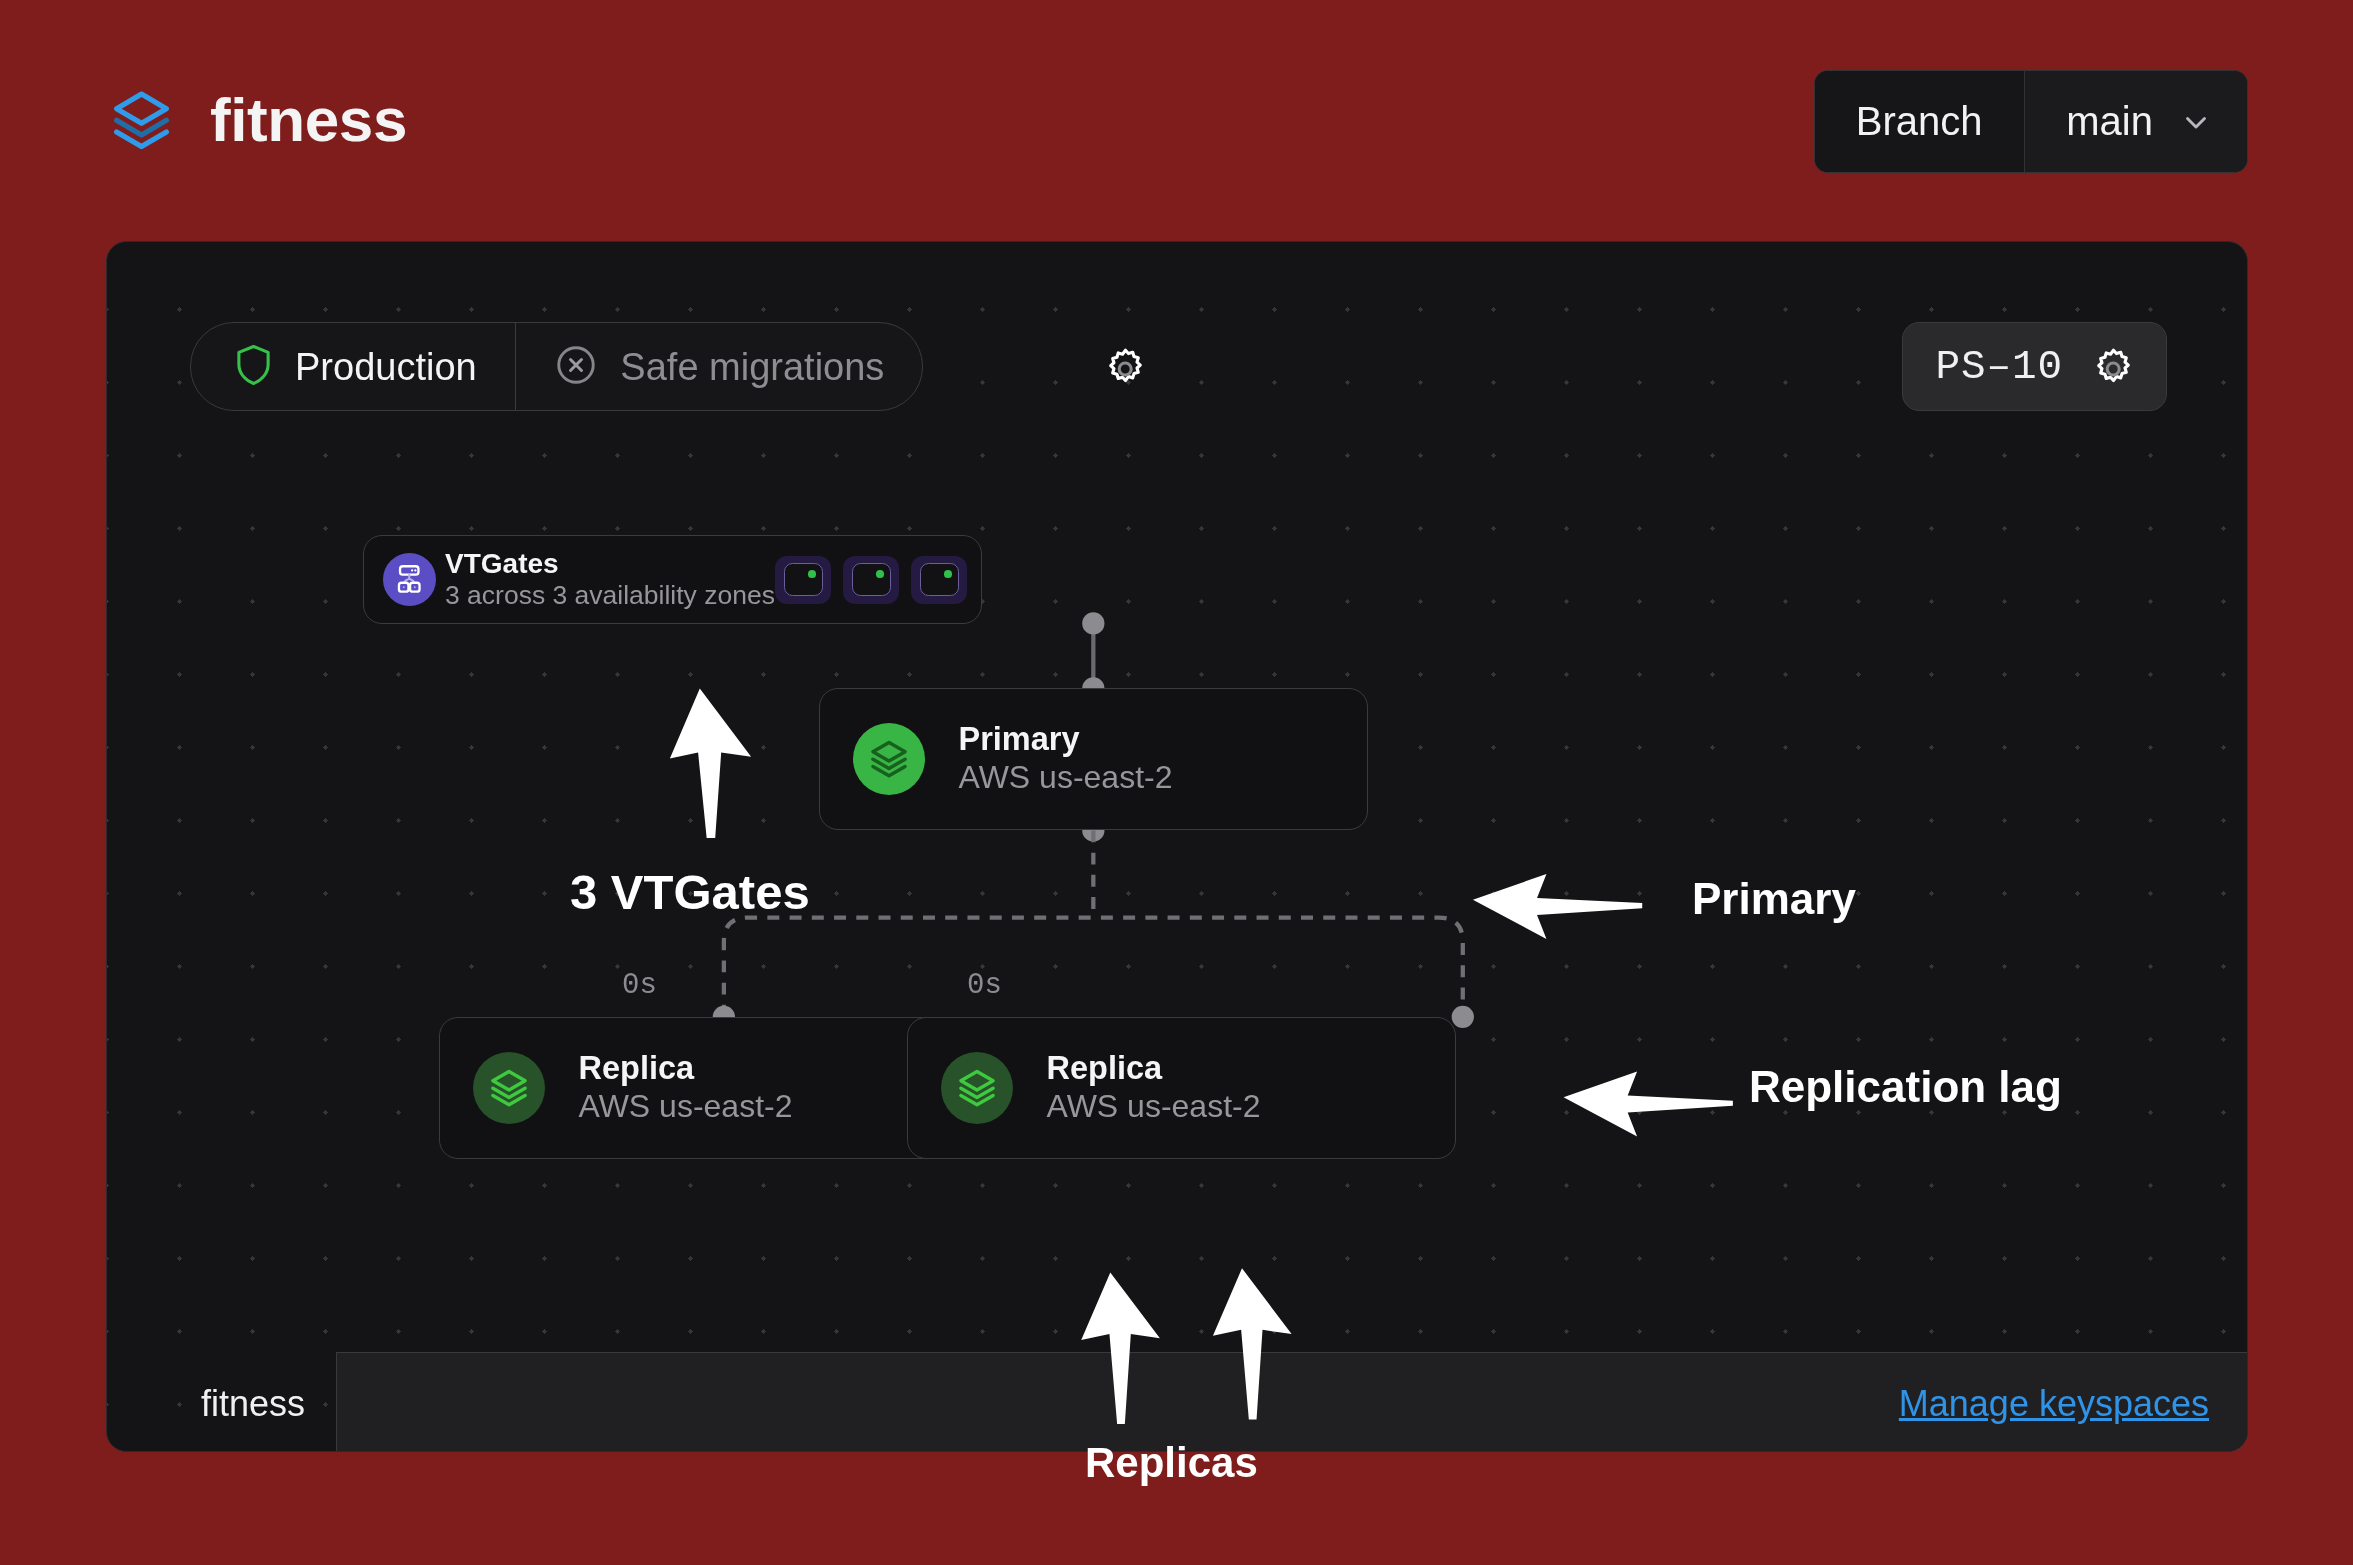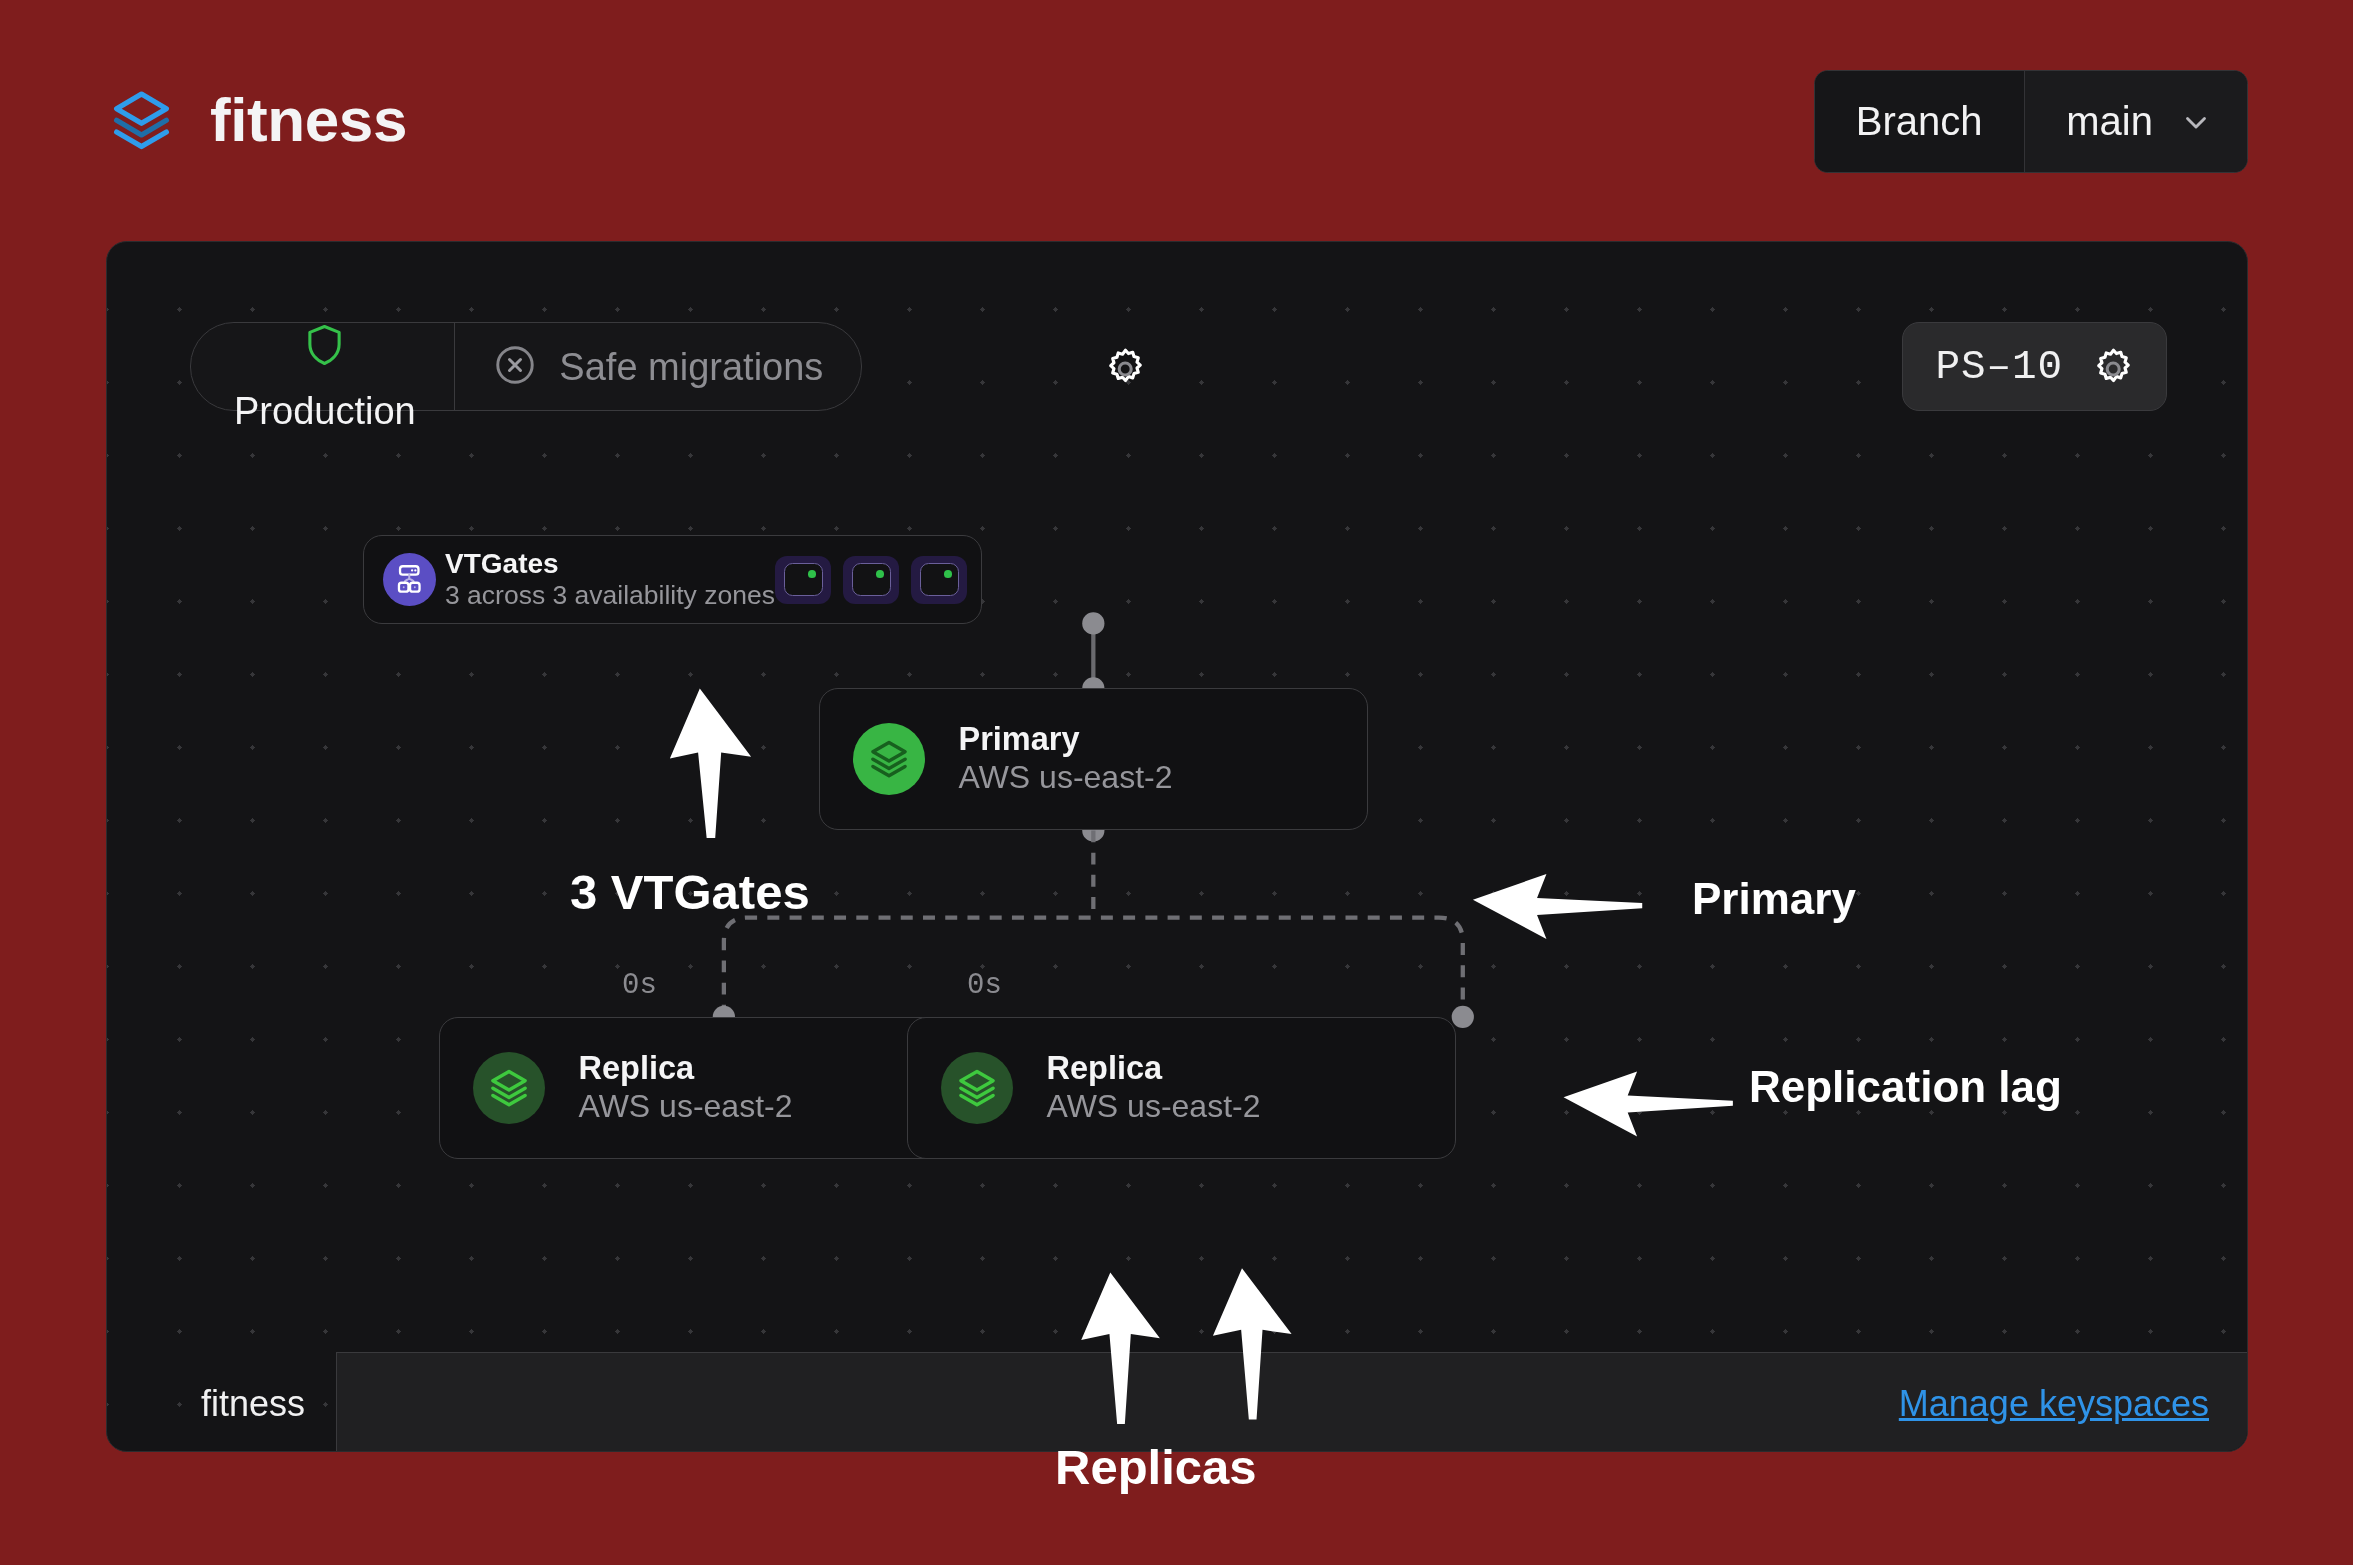--- a/index.html
+++ b/index.html
@@ -40,21 +40,21 @@
     overflow: hidden;
   }
 
   
   .seg {
     position: absolute; left: 83px; top: 80px;
     height: 89px; display: flex; align-items: stretch;
     border: 1.7px solid #3a3a3d; border-radius: 44px; background: #161618;
   }
   .seg-item { display: flex; align-items: center; gap: 22px; padding: 0 38px; }
-  .seg-item.first { padding-left: 43px; flex-direction: column; }
+  .seg-item.first { padding-left: 43px; }
   .seg-div { width: 1.7px; background: #3a3a3d; }
   .seg-text { font-size: 38px; line-height: 1; }
   .seg-text.on { color: #f4f4f5; }
   .seg-text.off { color: #8d8d92; }
   .gear-std { width: 48px; height: 48px; display: block; }
   .toolbar-gear { position: absolute; left: 994px; top: 101px; width: 50px; height: 50px; }
 
   .psbadge {
     position: absolute; right: 80px; top: 80px;
     height: 89px; display: flex; align-items: center; gap: 26px;
@@ -121,21 +121,21 @@
     position: absolute; right: 38px; bottom: 26px;
     font-size: 36px; color: #2f93e8;
   }
 
   
   .anno { position: absolute; left: 0; top: 0; width: 2354px; height: 1565px; pointer-events: none; }
   .anno-text { position: absolute; color: #ffffff; font-weight: 700; white-space: nowrap; }
   #anno-vtgates { left: 570px; top: 864px; font-size: 49px; }
   #anno-primary { left: 1692px; top: 874px; font-size: 44px; }
   #anno-lag { left: 1749px; top: 1062px; font-size: 44px; }
-  #anno-replicas { left: 1055px; top: 1439px; font-size: 49px; text-align: center; }
+  #anno-replicas { left: 1085px; top: 1439px; font-size: 42px; text-align: center; }
 </style>
 </head>
 <body>
 
 <div class="stage">
 
   <div class="header">
     <div class="brand">
       <span>
         <svg class="brand-logo" viewBox="0 0 24 24" fill="none">

